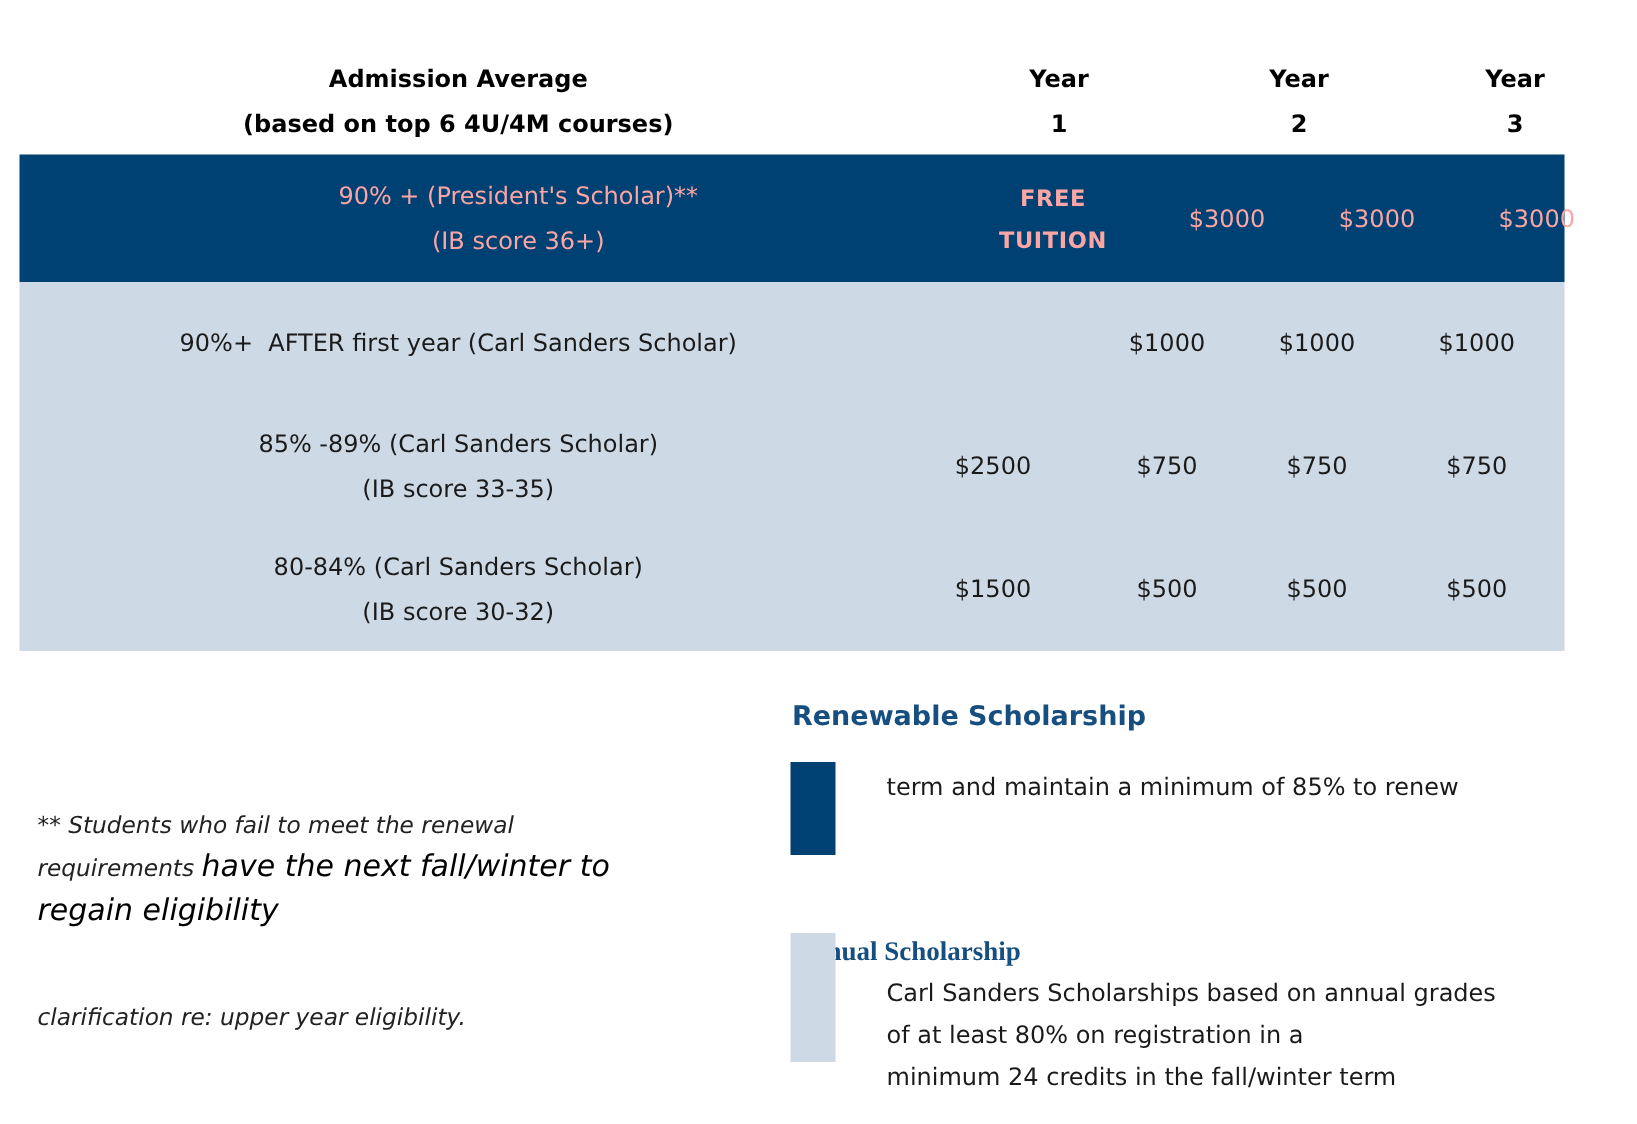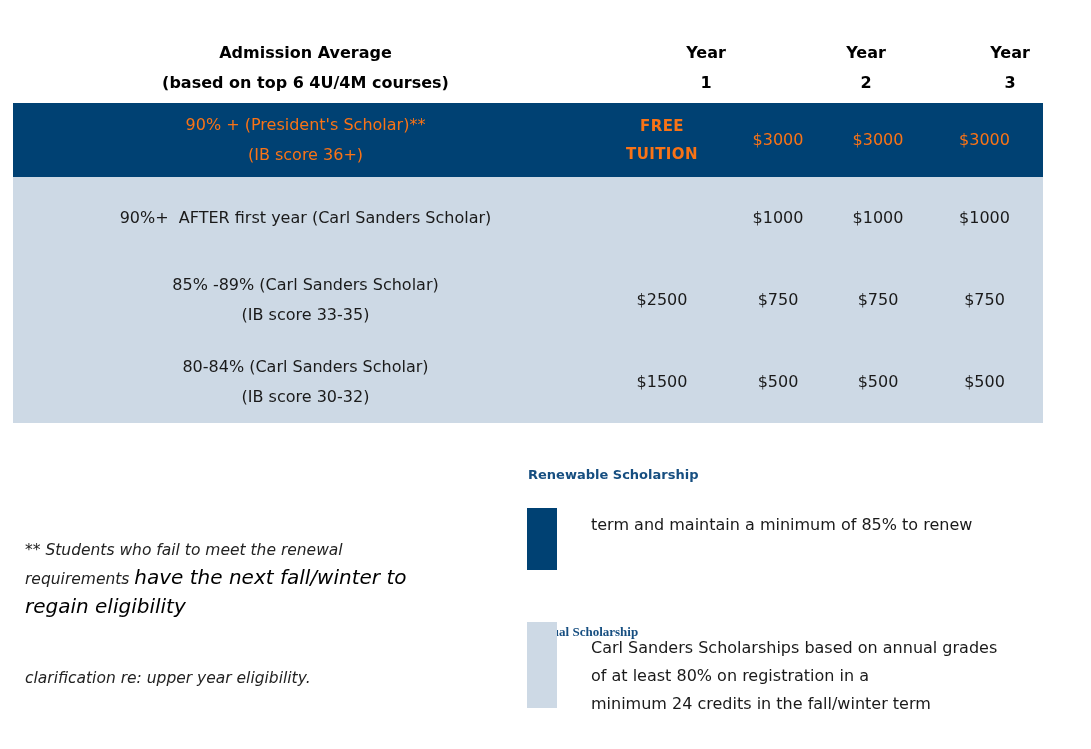--- a/index.html
+++ b/index.html
@@ -27,43 +27,43 @@
   }
   .thead { height: 71px; background: #ffffff; gap: 44px; }
   .cell {
     display: flex; flex-direction: column;
     justify-content: center; align-items: center;
     text-align: center;
     font-size: 16px; line-height: 30px;
     white-space: pre-wrap;
   }
   .thead .cell { font-weight: bold; color: #000; justify-content: flex-start; padding-top: 6px; }
-  .row-renewable { height: 74px; background: var(--navy); color: #f97316; }
+  .row-renewable { height: 85px; background: var(--navy); color: #fca5a5; padding-left: 40px; }
   .row-annual { height: 82px; background: var(--light-blue); color: var(--ink); }
   .free-line { font-weight: bold; font-size: 15px; line-height: 28px; letter-spacing: 0.4px; }
 
   
   .note { position: absolute; left: 25px; font-style: italic; color: #222222; }
   .note-renewal { top: 537px; font-size: 15.5px; line-height: 27px; }
   .note-emph { font-size: 20px; color: #000000; }
   .note-contact { top: 665px; font-size: 15.5px; line-height: 27px; }
 
   
   .legend-title {
     position: absolute; left: 528px;
-    font-size: 13px; font-weight: bold; color: var(--heading-blue);
+    font-size: 18px; font-weight: bold; color: var(--heading-blue);
   }
   .legend-title-renewable { top: 467px; }
   .legend-title-annual { top: 624px; font-family: Liberation Serif, serif; }
   .swatch { position: absolute; left: 527px; width: 30px; }
   .swatch-renewable { top: 508px; height: 62px; background: var(--navy); }
   .swatch-annual { top: 622px; height: 86px; background: var(--light-blue); }
   .legend-text { position: absolute; left: 591px; font-size: 16px; color: var(--ink); }
   .legend-text-renewable { top: 510px; line-height: 30px; }
-  .legend-text-annual { top: 634px; line-height: 28px; }
+  .legend-text-annual { top: 648px; line-height: 28px; }
 </style>
 </head>
 <body>
 
 <div class="page">
 
   <div class="table-wrap">
 
     <div class="grid-row thead">
       <div class="cell">

